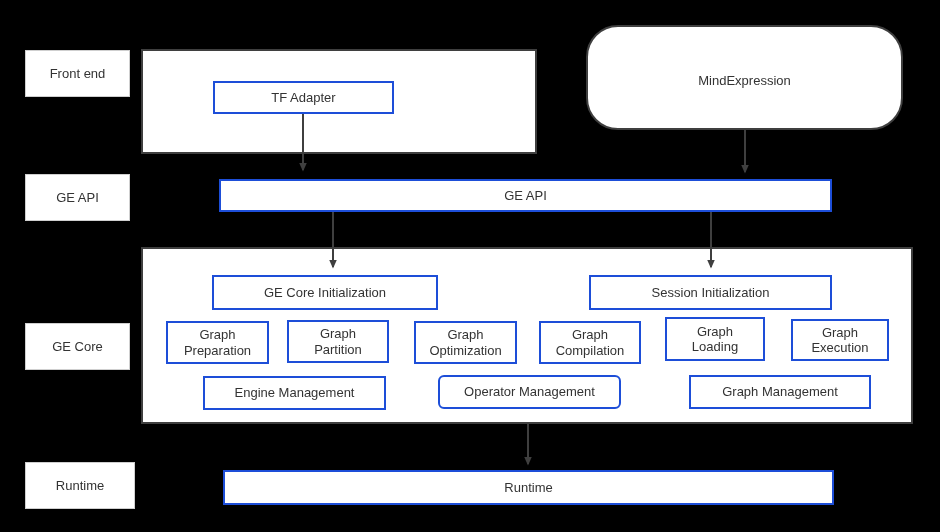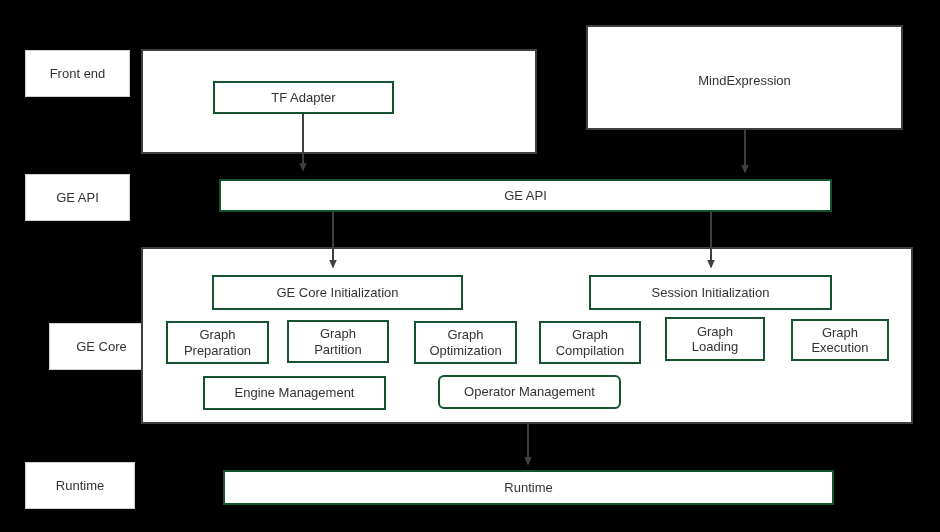--- a/index.html
+++ b/index.html
@@ -12,21 +12,21 @@
     width: 940px;
     height: 532px;
     background: #000000;
     overflow: hidden;
     font-family: "Liberation Sans", sans-serif;
   }
   .box {
     position: absolute;
     box-sizing: border-box;
     background: #ffffff;
-    border: 2px solid #14532d;
+    border: 2px solid #1d4ed8;
     color: #333333;
     display: flex;
     align-items: center;
     justify-content: center;
     text-align: center;
     line-height: 1.18;
     font-size: 13px;
     white-space: pre-line;
   }
   .tier-label {
@@ -63,47 +63,47 @@
 <div id="canvas">
 
   <div class="box tier-label" style="left:25px; top:50px; width:105px; height:47px;">
     <span>Front end</span>
   </div>
 
   <div class="box tier-label" style="left:25px; top:174px; width:105px; height:47px;">
     <span>GE API</span>
   </div>
 
-  <div class="box tier-label" style="left:25px; top:323px; width:105px; height:47px;margin-left:24px;">
+  <div class="box tier-label" style="left:25px; top:323px; width:105px; height:47px;">
     <span>GE Core</span>
   </div>
 
   <div class="box tier-label" style="left:25px; top:462px; width:110px; height:47px;">
     <span>Runtime</span>
   </div>
 
   <div class="box container-box" style="left:141px; top:25px; width:396px; height:105px;margin-top:24px;">
     <div class="group-title" style="top:30px;">Tensorflow</div>
   </div>
 
   <div class="box" style="left:213px; top:81px; width:181px; height:33px;">
     <span>TF Adapter</span>
   </div>
 
-  <div class="box container-box" style="left:586px; top:25px; width:317px; height:105px;">
+  <div class="box container-box" style="left:586px; top:25px; width:317px; height:105px;border-radius:32px;">
     <div class="group-title" style="top:46px;">MindExpression</div>
   </div>
 
   <div class="box bar" style="left:219px; top:179px; width:613px; height:33px;">
     <span>GE API</span>
   </div>
 
   <div class="box container-box" style="left:141px; top:247px; width:772px; height:177px;"></div>
 
-  <div class="box" style="left:212px; top:275px; width:251px; height:35px;">
+  <div class="box" style="left:212px; top:275px; width:226px; height:35px;">
     <span>GE Core Initialization</span>
   </div>
 
   <div class="box" style="left:589px; top:275px; width:243px; height:35px;">
     <span>Session Initialization</span>
   </div>
 
   <div class="box" style="left:166px; top:321px; width:103px; height:43px;">
     <span>Graph
 Preparation</span>
@@ -135,20 +135,23 @@
   </div>
 
   <div class="box" style="left:203px; top:376px; width:183px; height:34px;">
     <span>Engine Management</span>
   </div>
 
   <div class="box" style="left:438px; top:375px; width:183px; height:34px;border-radius:6px;">
     <span>Operator Management</span>
   </div>
 
+  <div class="box" style="left:689px; top:375px; width:182px; height:34px;">
+    <span>Graph Management</span>
+  </div>
 
   <div class="box bar" style="left:223px; top:470px; width:611px; height:35px;">
     <span>Runtime</span>
   </div>
 
   <div class="conn" style="left:0; top:0; width:940px; height:532px;">
     <svg width="940" height="532" viewBox="0 0 940 532" xmlns="http://www.w3.org/2000/svg">
       <defs>
         <marker id="arrowhead" markerWidth="9" markerHeight="9" refX="7.5" refY="4" orient="auto" markerUnits="userSpaceOnUse">
           <path d="M0,0 L9,4 L0,8 Z" fill="#3f3f3f"></path>

